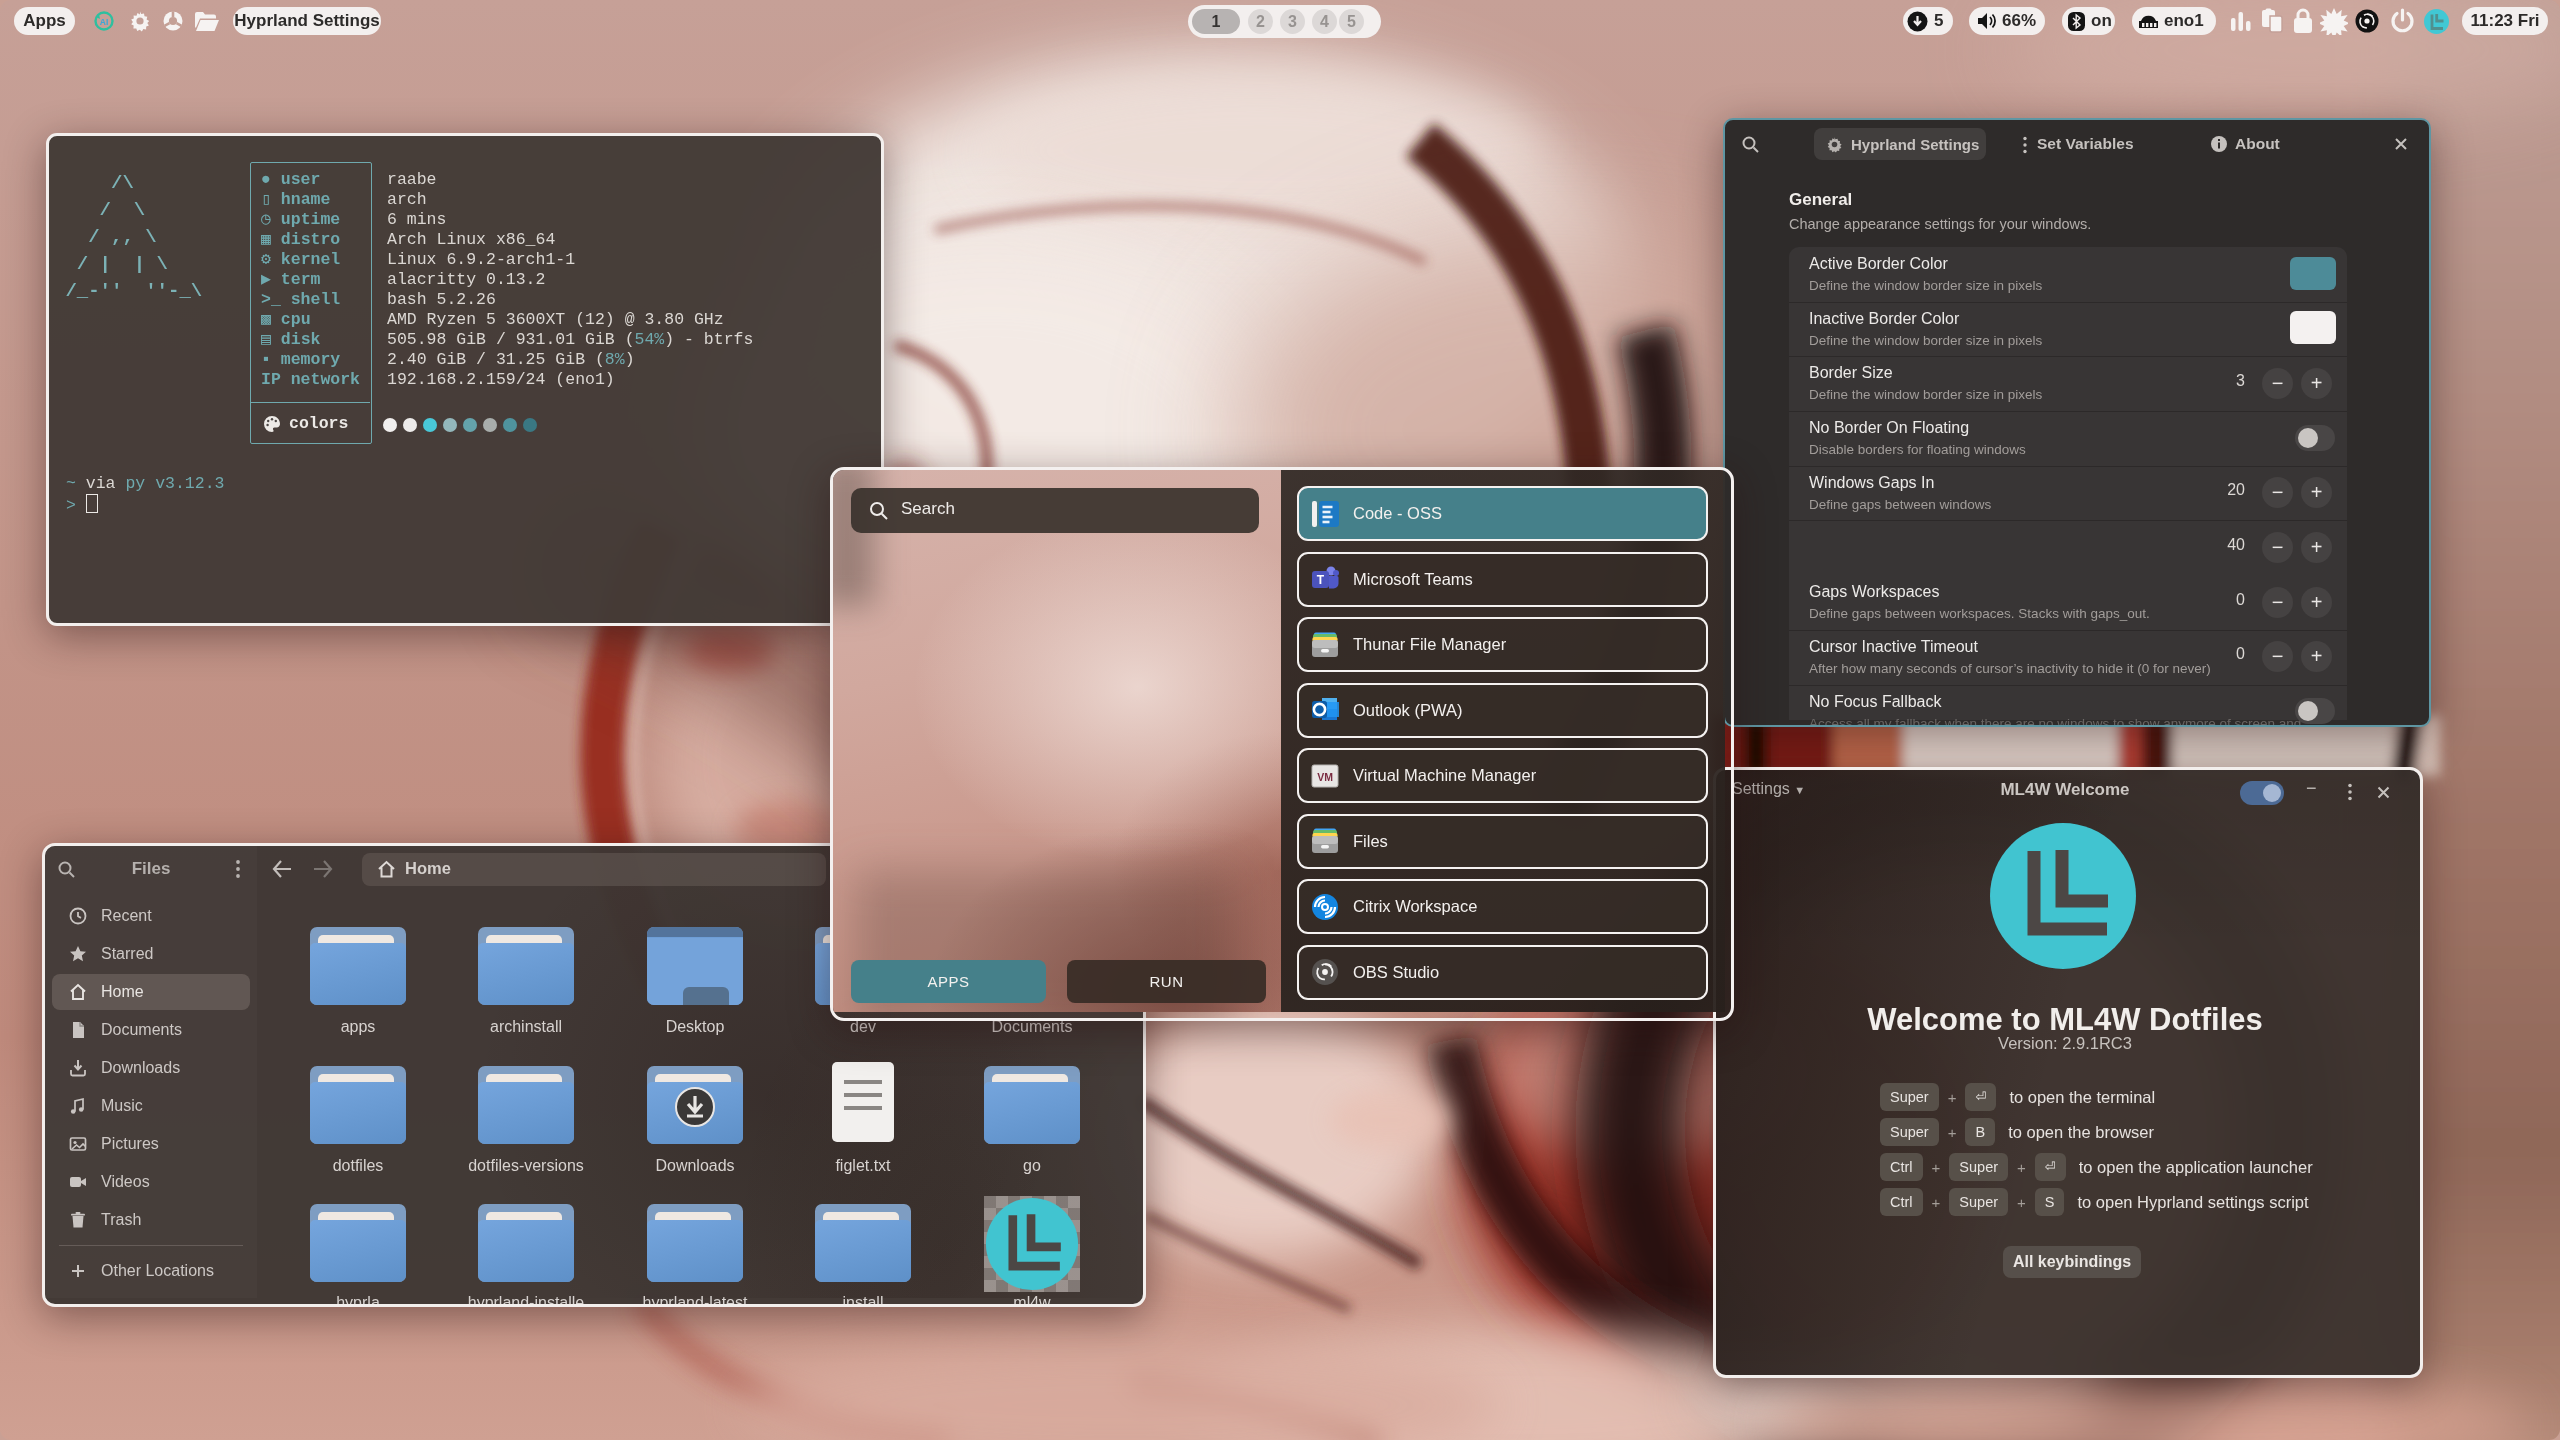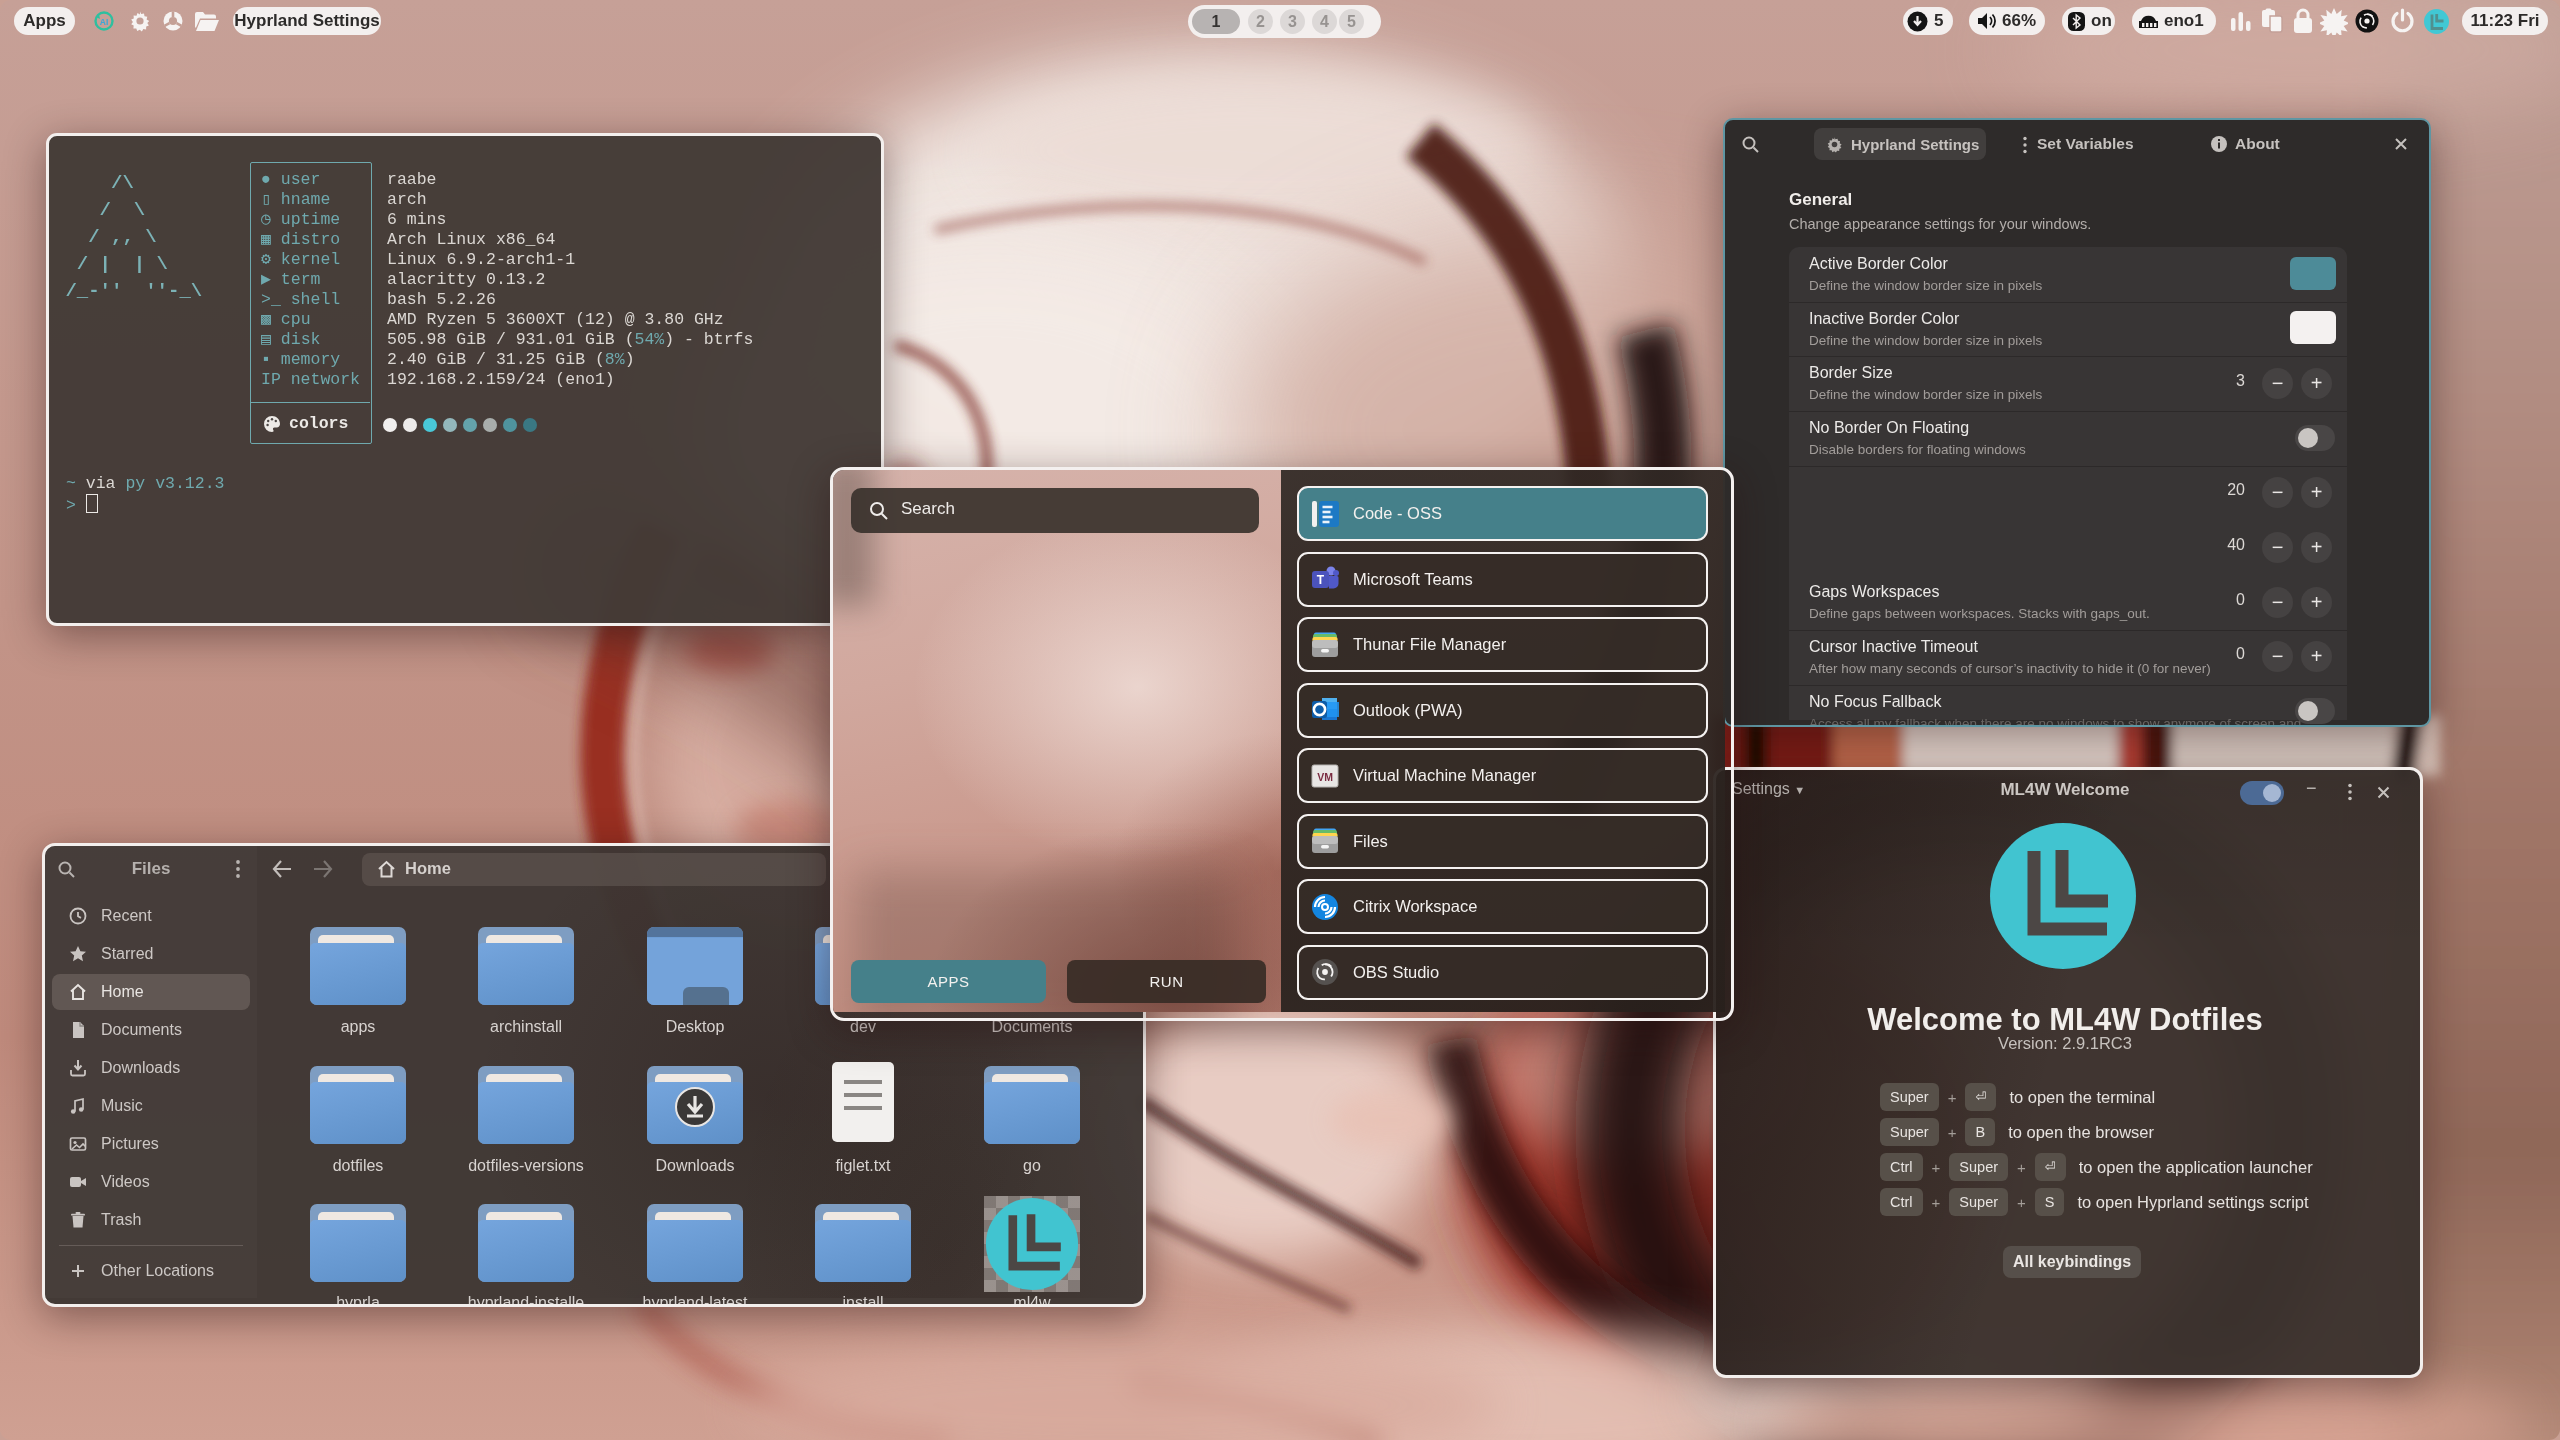--- a/index.html
+++ b/index.html
@@ -271,21 +271,21 @@
 
   <div id="term" class="win">
     <pre class="abs" style="left:5px;top:34px;font-size:19px;line-height:27px;color:#7cb2b6;font-weight:bold;">     /\
     /  \
    / ,, \
   / |  | \
  /_-''  ''-_\</pre>
 
     <div class="abs" style="left:201px;top:26px;width:120px;height:280px;border:1.5px solid #6fa9ae;border-radius:2px;"></div>
     <div class="abs" style="left:201px;top:266px;width:120px;height:0;border-top:1.5px solid #6fa9ae;"></div>
-    <pre class="abs" style="left:212px;top:34px;font-size:16.5px;line-height:20px;color:#6fa9ae;font-weight:normal;">● user
+    <pre class="abs" style="left:212px;top:34px;font-size:16.5px;line-height:20px;color:#6fa9ae;font-weight:bold;">● user
 ▯ hname
 ◷ uptime
 ▦ distro
 ⚙ kernel
 ▶ term
 &gt;_ shell
 ▩ cpu
 ▤ disk
 ▪ memory
 IP network</pre>
@@ -508,20 +508,24 @@
     <div class="abs hnum" style="top:252px;">3</div>
     <div class="abs mbtn" style="top:248px;left:537px;">−</div>
       <div class="abs mbtn" style="top:248px;left:576px;">+</div>
     <div class="abs hrow" style="top:291.1px;">
         <div class="ht">No Border On Floating</div>
         <div class="hd">Disable borders for floating windows</div>
       </div>
     <div class="abs htog" style="top:305px;">
         <div class="knob"></div>
       </div>
+    <div class="abs hrow" style="top:345.8px;">
+        <div class="ht">Windows Gaps In</div>
+        <div class="hd">Define gaps between windows</div>
+      </div>
     <div class="abs hnum" style="top:361px;">20</div>
     <div class="abs mbtn" style="top:357px;left:537px;">−</div>
       <div class="abs mbtn" style="top:357px;left:576px;">+</div>
     <div class="abs hnum" style="top:416px;">40</div>
     <div class="abs mbtn" style="top:412px;left:537px;">−</div>
       <div class="abs mbtn" style="top:412px;left:576px;">+</div>
     <div class="abs hrow" style="top:455.2px;">
         <div class="ht">Gaps Workspaces</div>
         <div class="hd">Define gaps between workspaces. Stacks with gaps_out.</div>
       </div>

